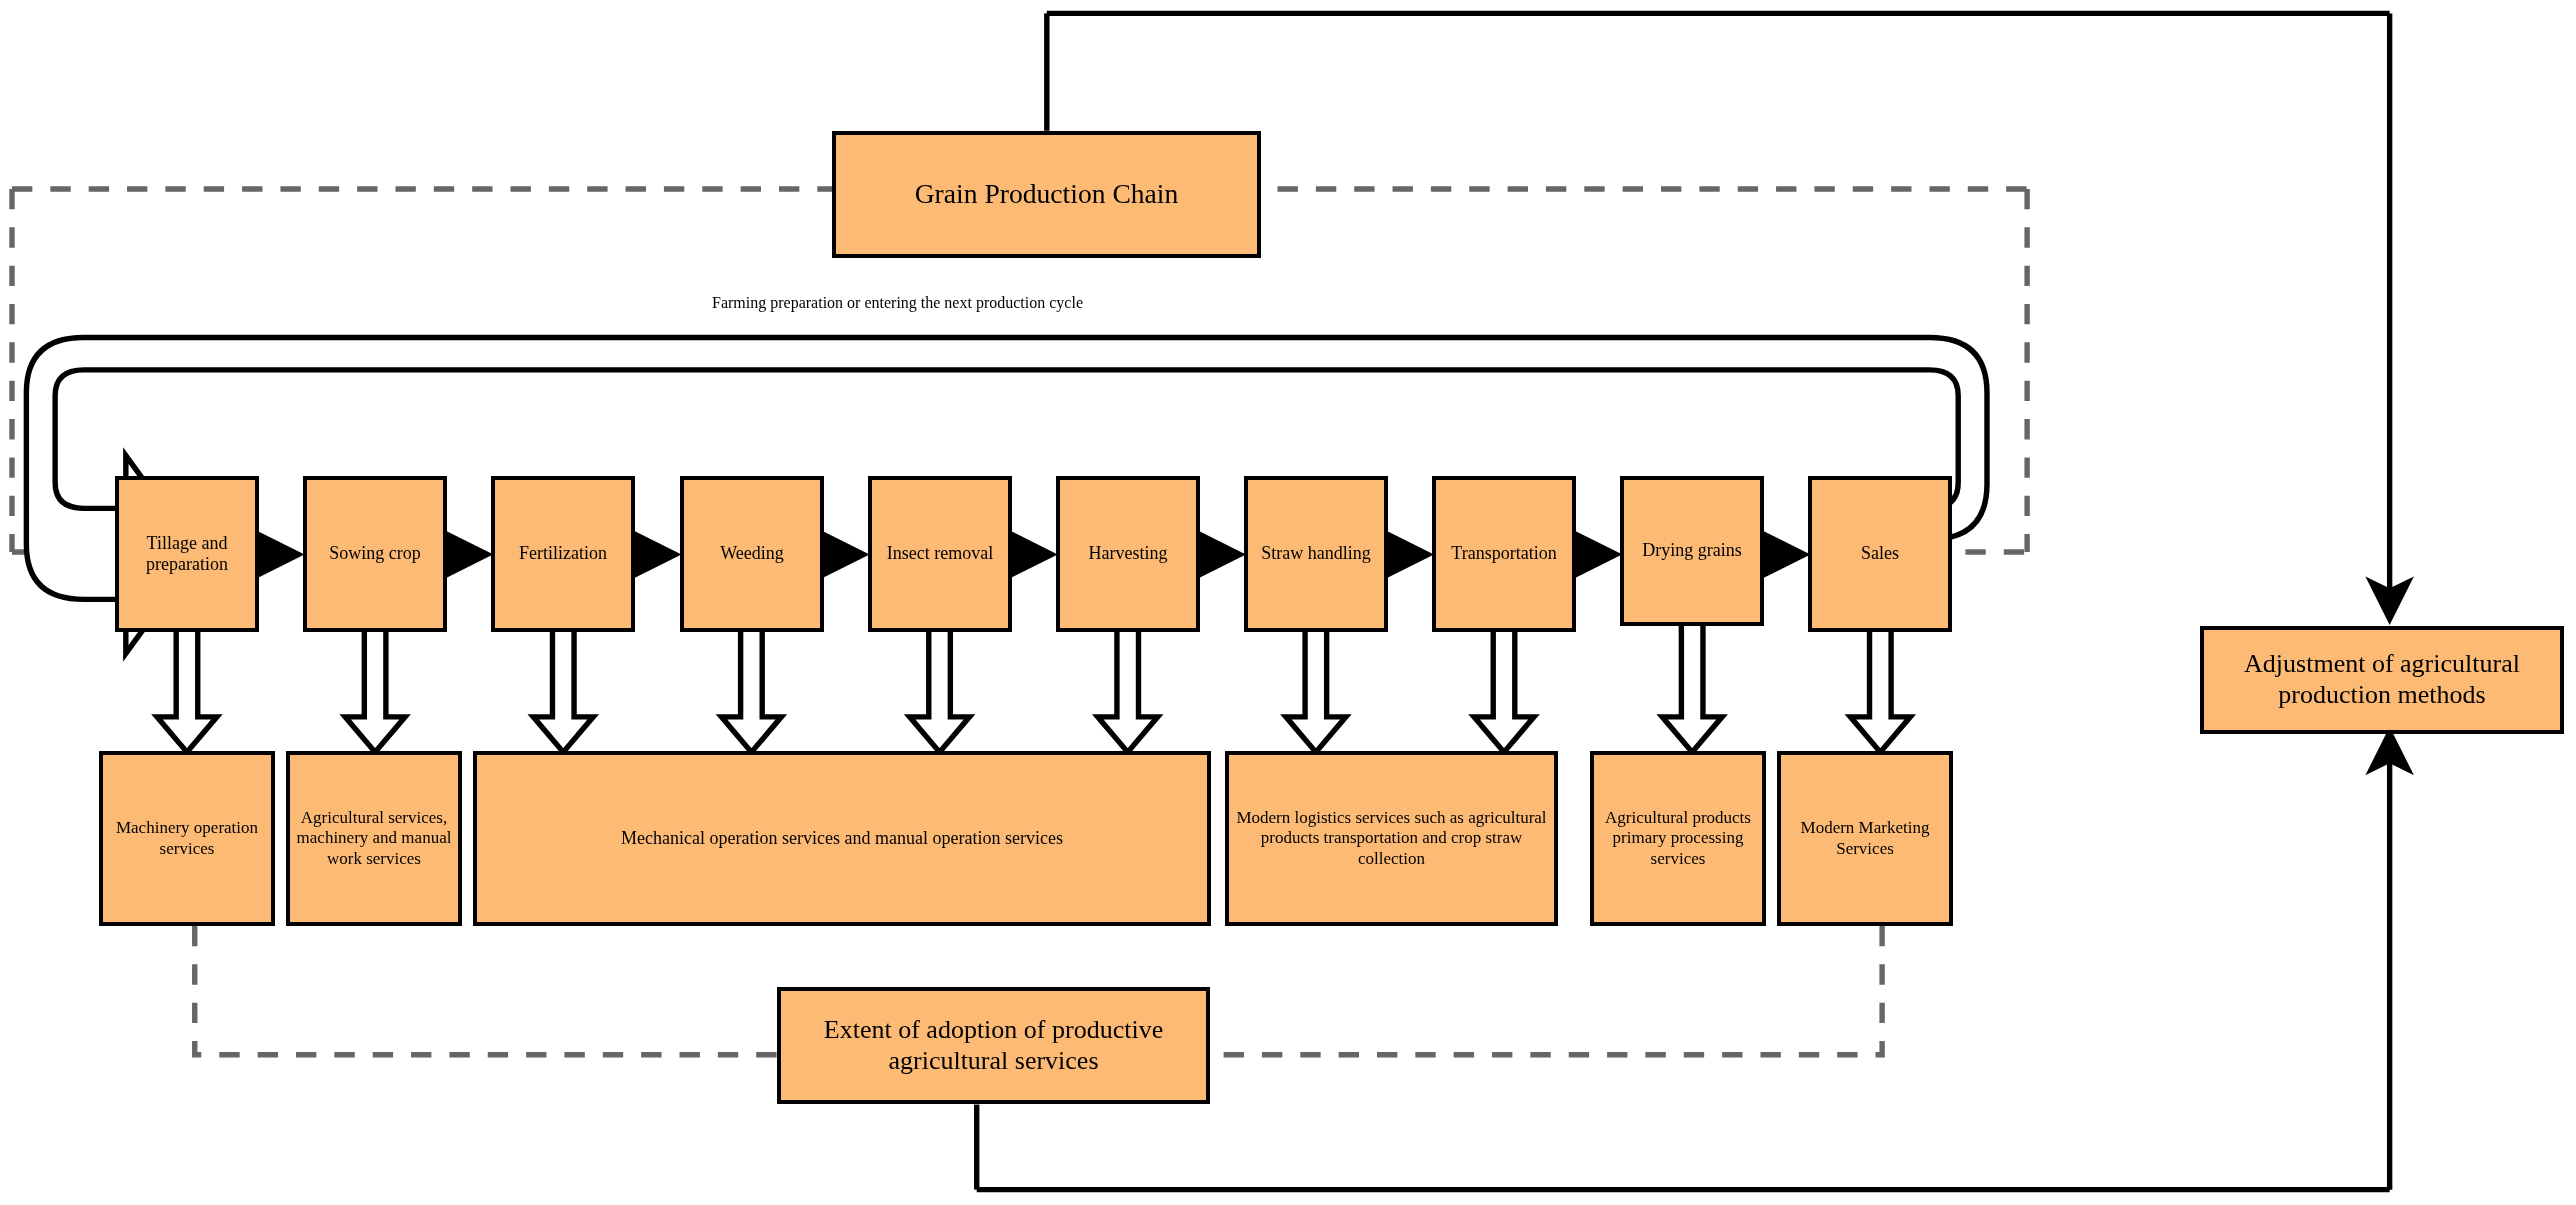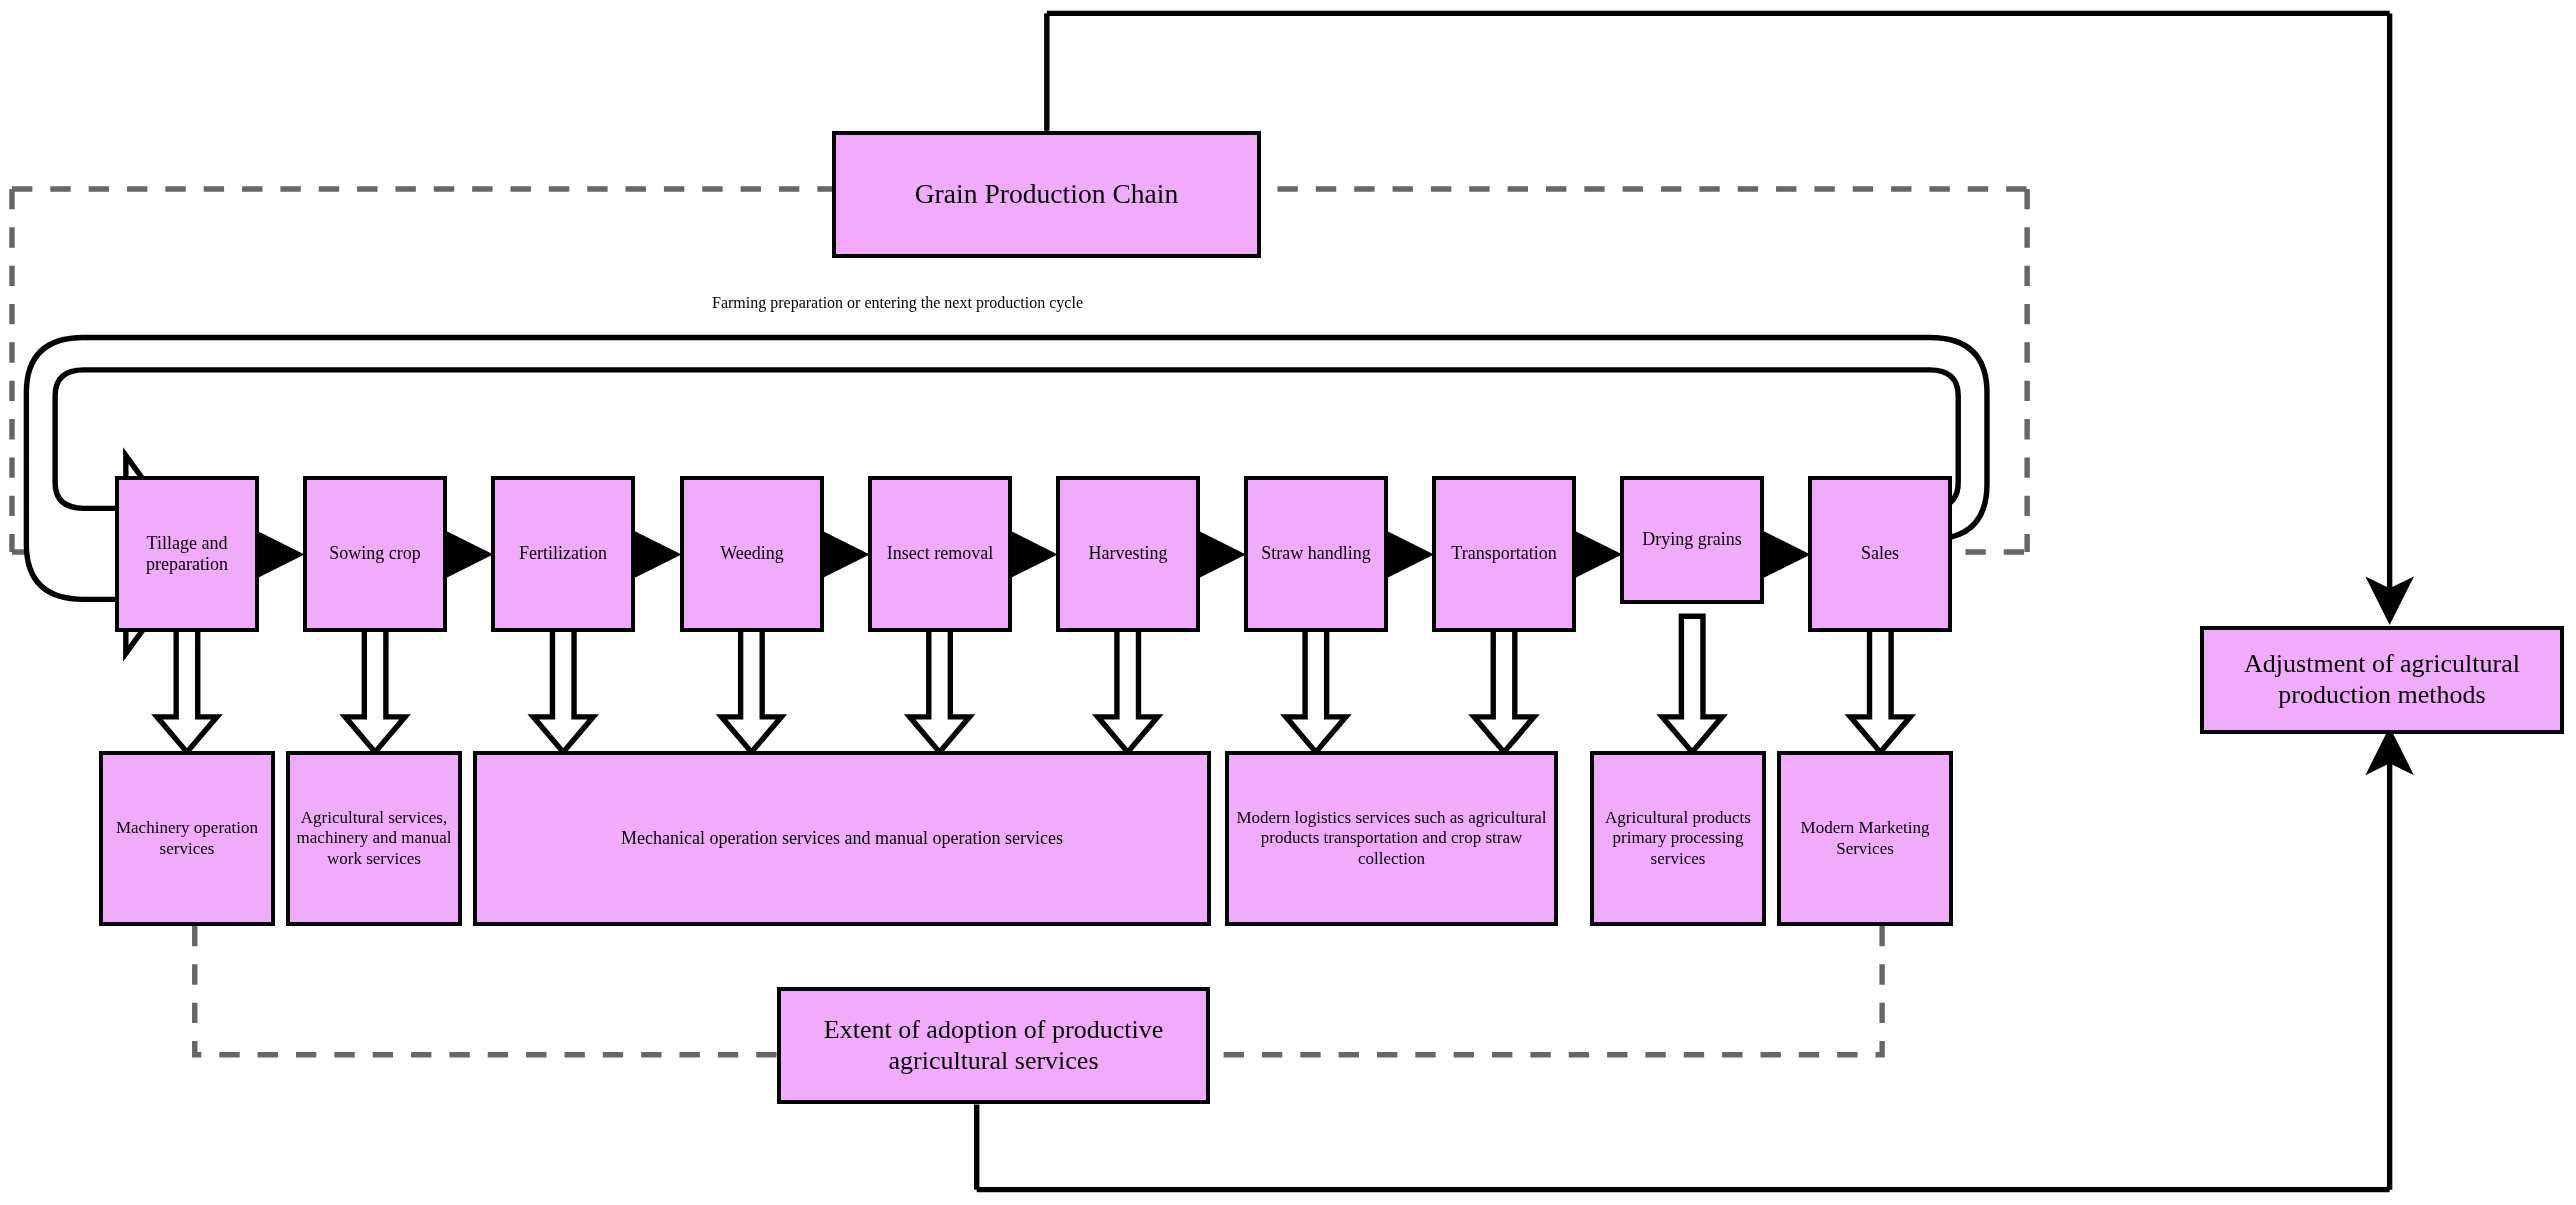--- a/index.html
+++ b/index.html
@@ -1,20 +1,20 @@
 <!DOCTYPE html>
 <html style="font-size:9.6px"><head>
 <meta charset="utf-8">
 <style>
   html,body{margin:0;padding:0;background:#fff;}
   body{width:2576px;height:1206px;overflow:hidden;
        font-family:"Liberation Serif","DejaVu Serif",serif;}
   #stage{position:relative;width:2576px;height:1206px;background:#fff;}
   svg#art{position:absolute;left:0;top:0;width:2576px;height:1206px;}
-  .node{position:absolute;box-sizing:border-box;background:#f0abfc;border:4.2px solid #000;
+  .node{position:absolute;box-sizing:border-box;background:#fdba74;border:4.2px solid #000;
         display:flex;align-items:center;justify-content:center;text-align:center;
         color:#000;line-height:1.18;padding:0 3.6px;}
   .node span{display:block;width:100%;}
   .title-node{font-size:27.6px;border-width:4.8px;}
   .chain-node{font-size:18px;}
   .svc-node{font-size:17px;}
   .svc-wide{font-size:18px;}
   .big-node{font-size:26px;border-width:4.8px;}
   .caption{position:absolute;font-size:16px;color:#000;white-space:nowrap;}
 </style>
@@ -120,21 +120,21 @@
   </div>
   <div class="node chain-node" style="left:1056px;top:476px;width:144px;height:156px;">
     <span>Harvesting</span>
   </div>
   <div class="node chain-node" style="left:1244px;top:476px;width:144px;height:156px;">
     <span style="white-space:nowrap;">Straw handling</span>
   </div>
   <div class="node chain-node" style="left:1432px;top:476px;width:144px;height:156px;font-family:Liberation Serif, serif;">
     <span style="white-space:nowrap;">Transportation</span>
   </div>
-  <div class="node chain-node" style="left:1620px;top:476px;width:144px;height:128px;">
+  <div class="node chain-node" style="left:1620px;top:476px;width:144px;height:150px;">
     <span style="white-space:nowrap;">Drying grains</span>
   </div>
   <div class="node chain-node" style="left:1808px;top:476px;width:144px;height:156px;">
     <span>Sales</span>
   </div>
 
   <div class="node svc-node" style="left:99px;top:751px;width:176px;height:175px;">
     <span>Machinery operation services</span>
   </div>
 

